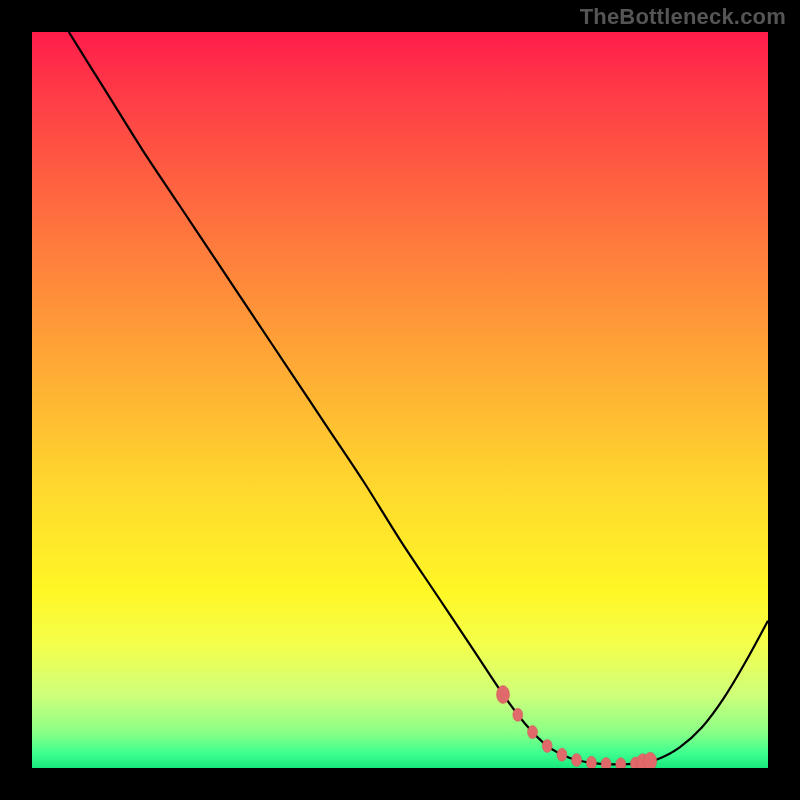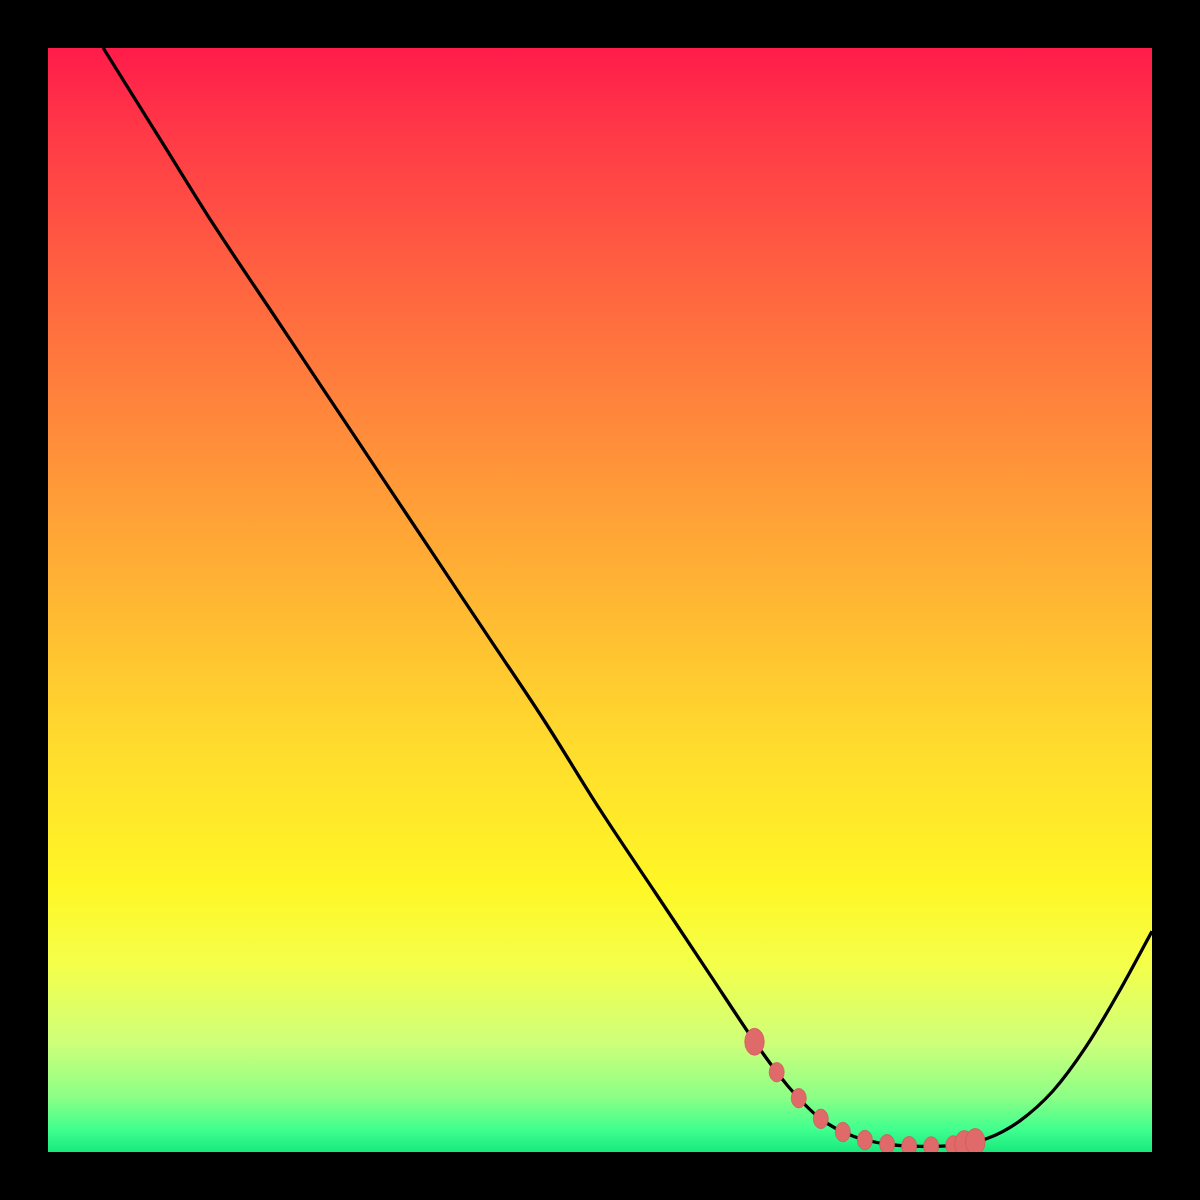--- a/index.html
+++ b/index.html
@@ -70,20 +70,21 @@
     fill: #e06a6a;
     stroke: #d25757;
     stroke-width: 0.5;
   }
 </style>
 </head>
 <body>
 
 <div class="frame">
 
+  <div class="watermark">TheBottleneck.com</div>
 
   <div class="plot">
     <div class="gradient"></div>
 
     <svg class="curve" viewBox="0 0 736 736" preserveAspectRatio="none">
       <path id="curve-path" class="curve-path" d="M 36.8 0.0 C 42.9 9.8, 61.3 39.3, 73.6 58.9 C 85.9 78.5, 98.1 98.7, 110.4 117.8 C 122.7 136.8, 134.9 154.6, 147.2 173.0 C 159.5 191.4, 171.7 209.8, 184.0 228.2 C 196.3 246.6, 208.5 265.0, 220.8 283.4 C 233.1 301.8, 245.3 320.2, 257.6 338.6 C 269.9 357.0, 282.1 375.4, 294.4 393.8 C 306.7 412.2, 318.9 429.9, 331.2 449.0 C 343.5 468.0, 355.7 488.8, 368.0 507.8 C 380.3 526.9, 392.5 544.6, 404.8 563.0 C 417.1 581.4, 430.6 601.7, 441.6 618.2 C 452.6 634.8, 462.5 650.1, 471.0 662.4 C 479.6 674.7, 485.8 683.3, 493.1 691.8 C 500.5 700.4, 507.8 708.3, 515.2 713.9 C 522.6 719.6, 529.9 722.9, 537.3 725.7 C 544.6 728.5, 552.0 729.7, 559.4 730.8 C 566.7 732.0, 574.1 732.2, 581.4 732.3 C 588.8 732.4, 596.2 732.4, 603.5 731.6 C 610.9 730.7, 618.2 729.9, 625.6 727.2 C 633.0 724.5, 640.3 720.7, 647.7 715.4 C 655.0 710.1, 662.4 703.7, 669.8 695.5 C 677.1 687.3, 684.5 677.1, 691.8 666.1 C 699.2 655.0, 706.6 642.2, 713.9 629.3 C 721.3 616.4, 732.3 595.5, 736.0 588.8"></path>
       <g id="marker-group">
           <ellipse class="marker" cx="471.0" cy="662.5" rx="6.5" ry="9"></ellipse>
           <ellipse class="marker" cx="485.8" cy="682.8" rx="5" ry="6.5"></ellipse>
           <ellipse class="marker" cx="500.5" cy="700.1" rx="5" ry="6.5"></ellipse>

